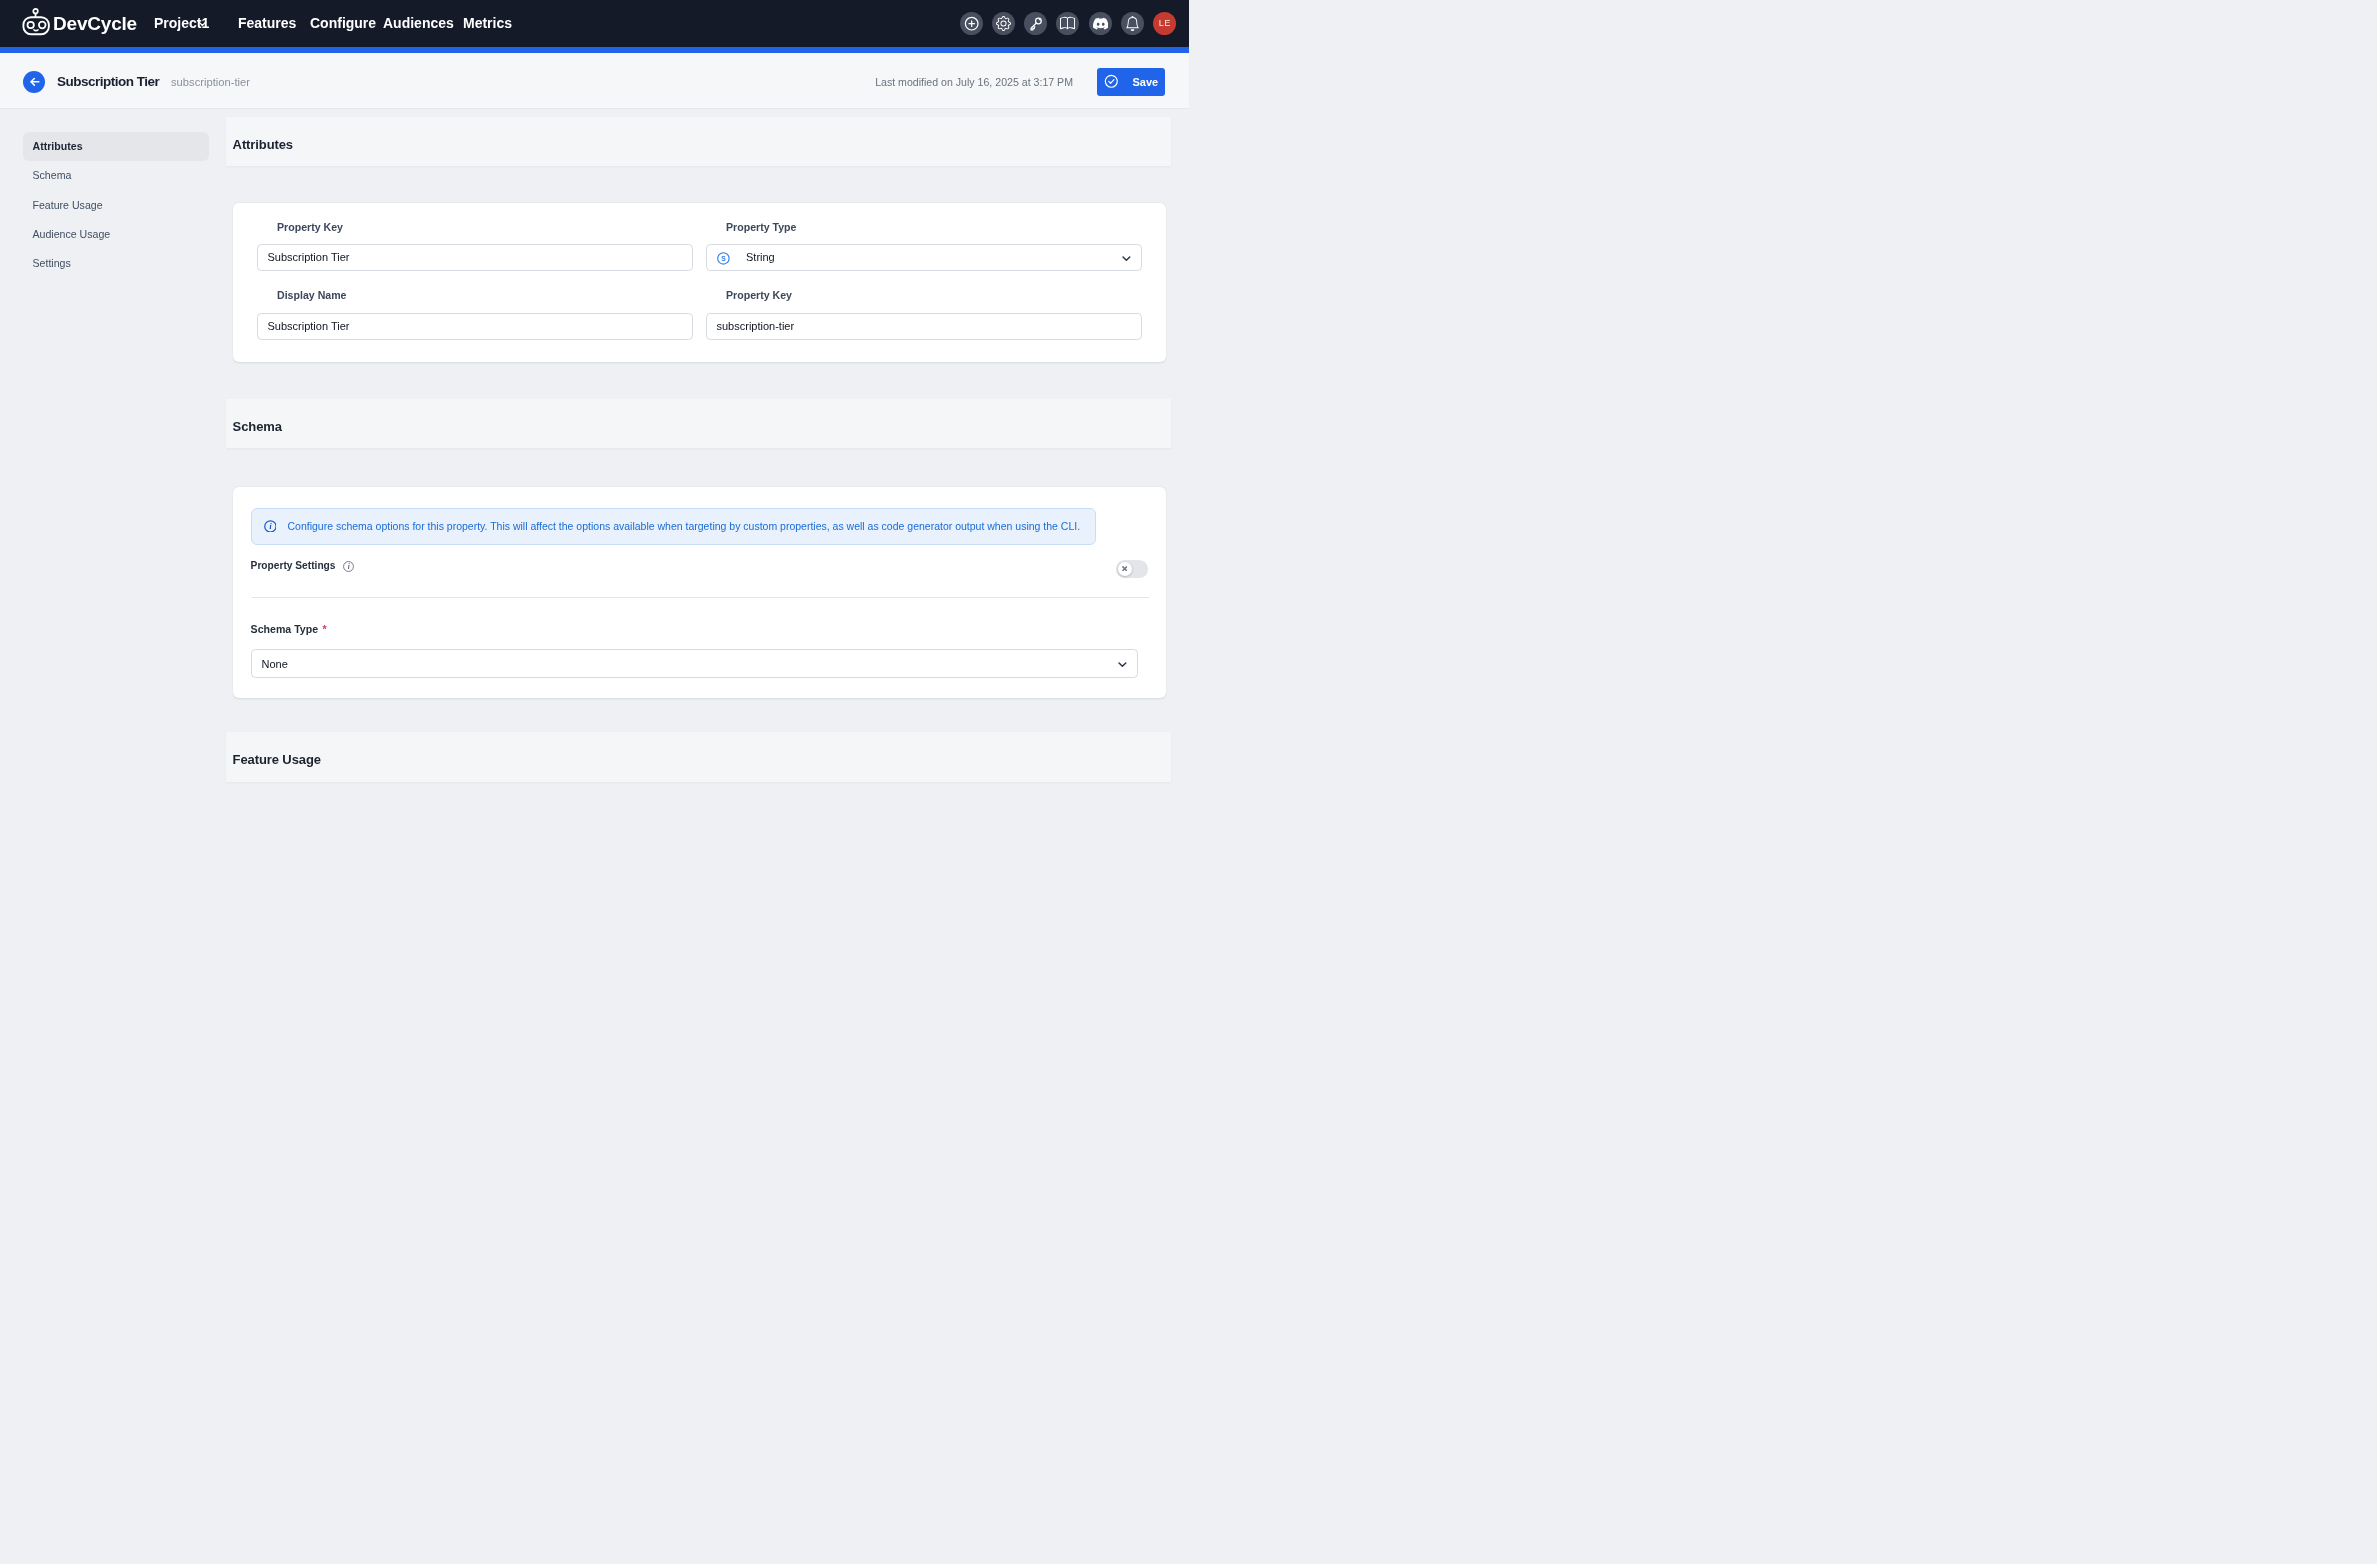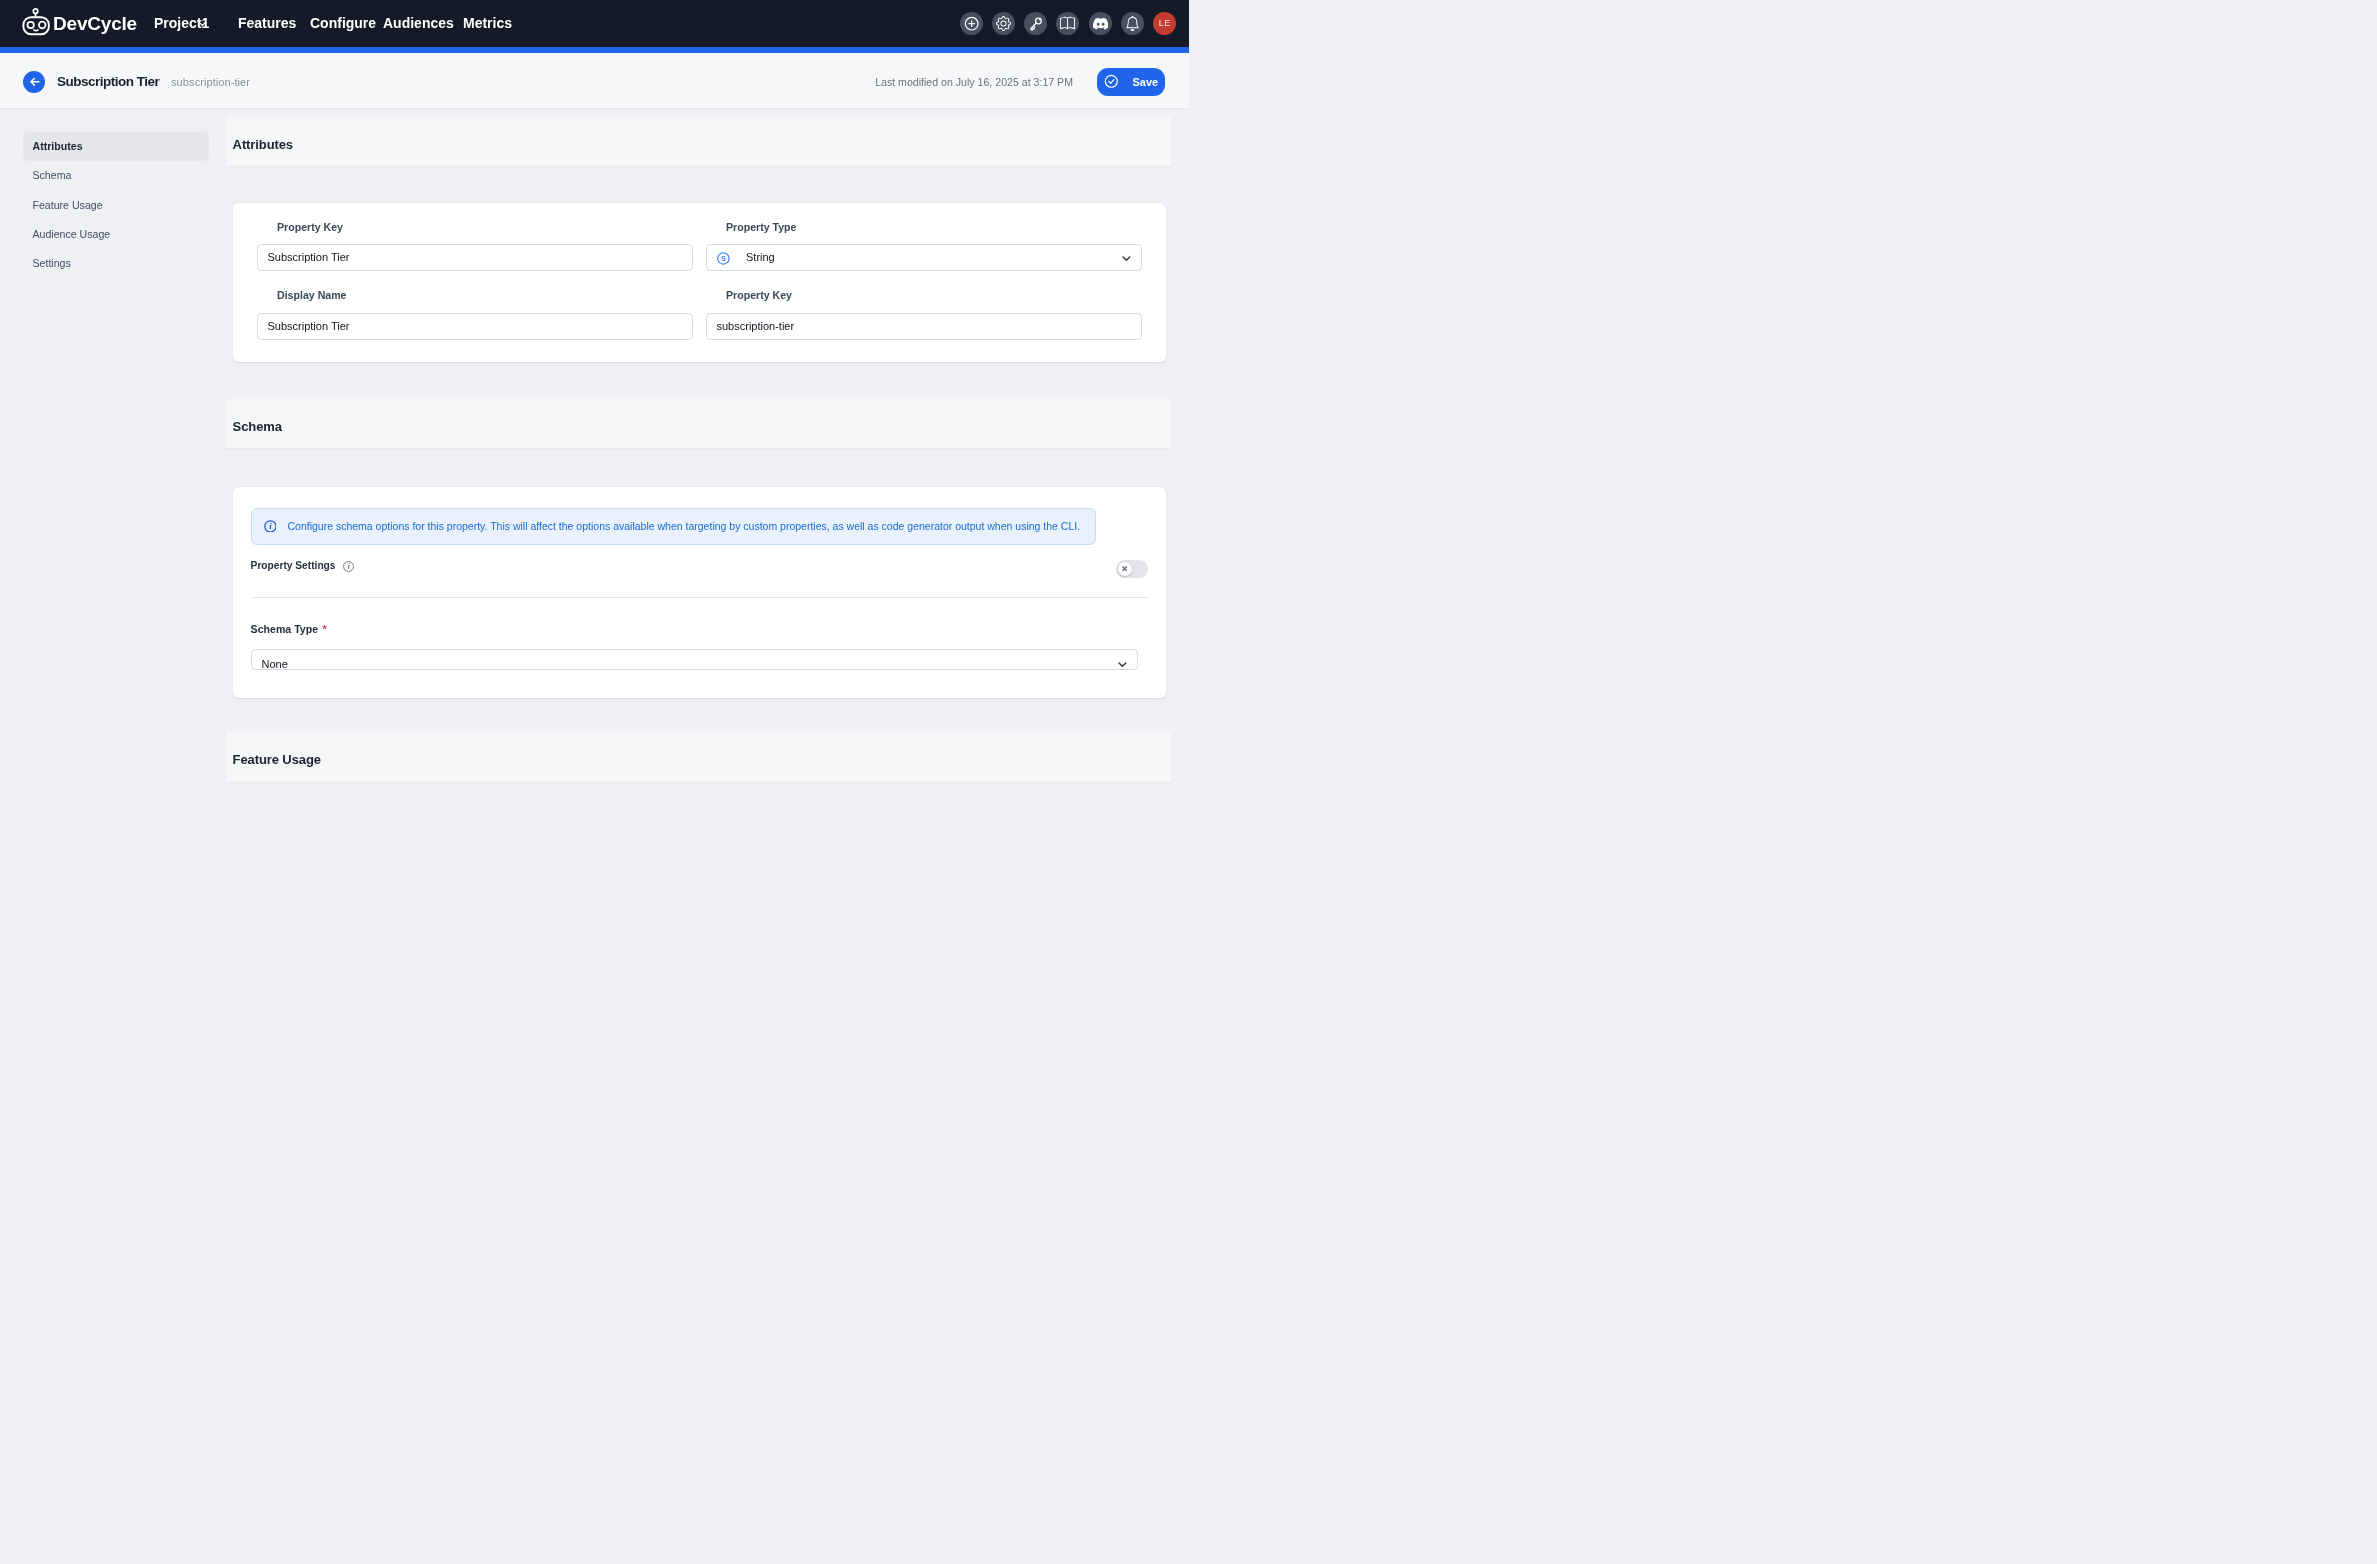--- a/index.html
+++ b/index.html
@@ -11,21 +11,21 @@
 .logo-txt { position:absolute; left:53px; top:0; height:47px; line-height:47px; color:#ffffff; font-size:19px; font-weight:700; letter-spacing:-0.2px; }
 .navlink { position:absolute; top:0; height:63px; line-height:47px; color:#fff; font-size:14px; font-weight:600; }
 .navcirc { position:absolute; top:11.7px; width:23.4px; height:23.4px; border-radius:50%; background:#48505f; display:flex; align-items:center; justify-content:center; }
 .avatar { position:absolute; top:11.7px; left:1153px; width:23.4px; height:23.4px; border-radius:50%; background:#c53b30; color:#fce9e5; font-size:9.1px; font-weight:400; display:flex; align-items:center; justify-content:center; letter-spacing:0.4px; }
 
 .header { position:absolute; left:0; top:53px; width:1189px; height:56px; background:#f6f7f9; border-bottom:0.7px solid #e4e7eb; }
 .backbtn { position:absolute; left:23.4px; top:17.6px; width:22px; height:22px; border-radius:50%; background:#2065e9; display:flex; align-items:center; justify-content:center; }
 .ptitle { position:absolute; left:57px; top:21px; font-size:13.5px; font-weight:700; color:#1a202e; letter-spacing:-0.5px; }
 .pslug { position:absolute; left:171px; top:23px; font-size:11.2px; color:#8a919e; }
 .lastmod { position:absolute; right:116px; top:23.4px; font-size:10.6px; color:#6a7280; }
-.savebtn { position:absolute; left:1097px; top:14.6px; width:68px; height:28px; background:#2065e9; border-radius:11px; display:flex; align-items:center; justify-content:center; gap:14px; }
+.savebtn { position:absolute; left:1097px; top:14.6px; width:68px; height:28px; background:#2065e9; border-radius:3px; display:flex; align-items:center; justify-content:center; gap:14px; }
 .savebtn span { color:#fff; font-size:11px; font-weight:600; }
 
 .sideitem { position:absolute; left:23px; width:186px; height:29px; line-height:29px; padding-left:9.5px; font-size:10.6px; color:#414e63; border-radius:5.9px; }
 .sideitem.active { background:#e4e6ea; color:#1d2634; font-weight:600; }
 
 .band { position:absolute; left:226px; width:945px; height:50px; background:#f5f6f8; border-bottom:0.7px solid #e7e9ec; box-shadow:0 0.7px 1.5px rgba(16,24,40,0.05); }
 .band h2 { position:absolute; left:6.6px; top:2.9px; height:49px; line-height:49px; font-size:13px; font-weight:700; color:#1b2230; letter-spacing:-0.1px; }
 .card { position:absolute; left:233px; width:933px; background:#fff; border-radius:5.9px; box-shadow:0 0.7px 2.2px rgba(16,24,40,0.07), 0 0.7px 1.5px rgba(16,24,40,0.04); }
 .flabel { position:absolute; font-size:10.6px; font-weight:600; color:#3c475a;padding-left:20px; }
 .finput { position:absolute; height:27px; background:#fff; border:0.7px solid #d6dae1; border-radius:4.4px; font-size:11px; color:#10151f; line-height:25.6px; padding-left:9.5px; }
@@ -153,21 +153,21 @@
     </svg>
   <div class="abs" style="left:883px;top:73px;width:32px;height:17.6px;border-radius:8.8px;background:#e3e5ea">
     <div class="abs" style="left:1.6px;top:1.6px;width:14.3px;height:14.3px;border-radius:50%;background:#fff;box-shadow:0 0.7px 2.2px rgba(0,0,0,0.25);display:flex;align-items:center;justify-content:center">
       <svg width="5.5" height="5.5" viewBox="0 0 10 10" stroke="#6e7684" stroke-width="2.6" stroke-linecap="round">
           <path d="M1.6 1.6 L8.4 8.4 M8.4 1.6 L1.6 8.4"></path>
         </svg>
     </div>
   </div>
   <div class="abs" style="left:18.7px;top:110px;width:897px;height:0.7px;background:#e2e4e8"></div>
   <div class="abs" style="left:17.6px;top:136px;font-size:10.6px;font-weight:600;color:#25303f">Schema Type <span style="color:#d6336c;margin-left:1.5px">*</span></div>
-  <div class="finput" style="left:18px;top:162px;width:887px;height:21px;line-height:28px">None
+  <div class="finput" style="left:18px;top:162px;width:887px;height:29px;line-height:28px">None
     <svg class="abs" style="right:10.2px;top:11.7px" width="8.8" height="5.9" viewBox="0 0 12 8" fill="none" stroke="#2c3648" stroke-width="2" stroke-linecap="round" stroke-linejoin="round">
         <path d="M1.4 1.3 L6 5.9 L10.6 1.3"></path>
       </svg>
   </div>
 </div>
 <div class="band" style="top:732px;height:51px">
     <h2>Feature Usage</h2>
   </div>
 
 

